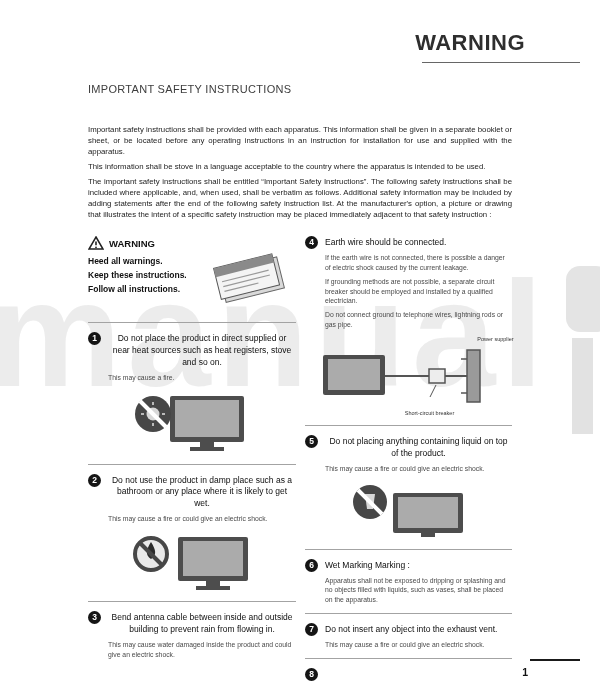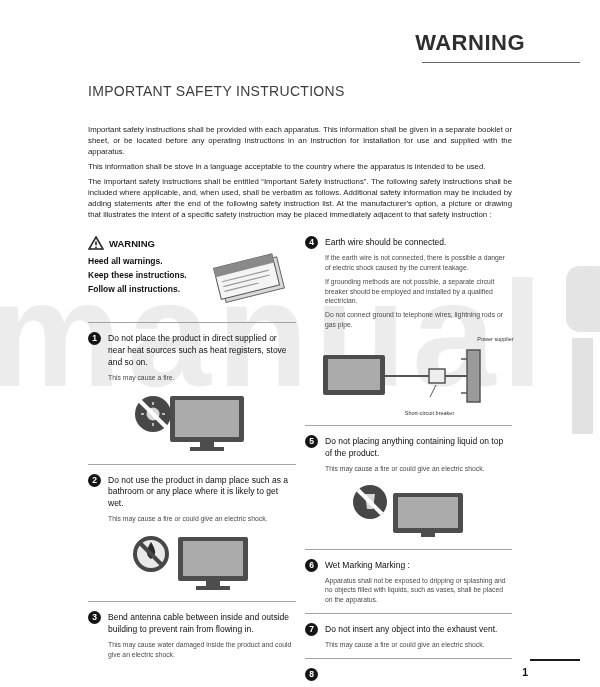--- a/index.html
+++ b/index.html
@@ -24,42 +24,42 @@
   }
   
   .header-title {
     position:absolute; top:30px; right:75px; z-index:1;
     font-size:22px; font-weight:bold; color:#2e2e2e; letter-spacing:.5px;
   }
   .header-rule { position:absolute; top:62px; left:422px; width:158px; border-top:1px solid #666; z-index:1; }
   
   .doc-title {
     position:absolute; top:83px; left:88px; z-index:1;
-    font-size:14px; color:#3d3d3d; letter-spacing:.3px;
+    font-size:11px; color:#3d3d3d; letter-spacing:.3px;
   }
   .intro { position:absolute; top:124px; left:88px; width:424px; z-index:1; }
   .intro p { font-size:7.8px; line-height:1.42; color:#1c1c1c; text-align:justify; margin-bottom:4px; }
   
   .col { position:absolute; top:236px; width:208px; z-index:1; }
   .col-left { left:88px; }
   .col-right { left:305px; width:207px; }
   
   .warn-block { position:relative; height:78px; }
   .warn-head { display:flex; align-items:center; gap:5px; }
   .warn-label { font-weight:bold; font-size:9.5px; color:#111; }
   .warn-lines { margin-top:4px; font-weight:bold; font-size:8.5px; line-height:1.65; color:#111; }
   .book { position:absolute; left:118px; top:8px; }
   
   .item-head { display:flex; gap:7px; align-items:flex-start; }
   .num {
     flex:0 0 auto; width:13px; height:13px; border-radius:50%;
     background:#151515; color:#fff; font-size:8.5px; font-weight:bold;
     text-align:center; line-height:13px;
   }
-  .item-text { font-size:8.5px; line-height:1.4; color:#0e0e0e; padding-top:1px; }
+  .item-text { font-size:8.5px; line-height:1.4; color:#0e0e0e; padding-top:1px;text-align:center; }
   .note { margin:4px 0 0 20px; font-size:6.8px; line-height:1.45; color:#4a4a4a; }
   .note + .note { margin-top:4px; }
   .illus { display:block; margin:7px auto 2px; }
   .sep { border-top:1px solid #a3a3a3; margin:8px 0 9px; }
   
   .illus4-wrap { position:relative; width:200px; height:82px; margin:5px auto 0; }
   .lbl { position:absolute; font-size:5.5px; color:#333; text-align:center; line-height:1.25; }
   .lbl-power { right:-8px; top:1px; width:42px; }
   .lbl-breaker { left:96px; bottom:0; width:50px; }
   

